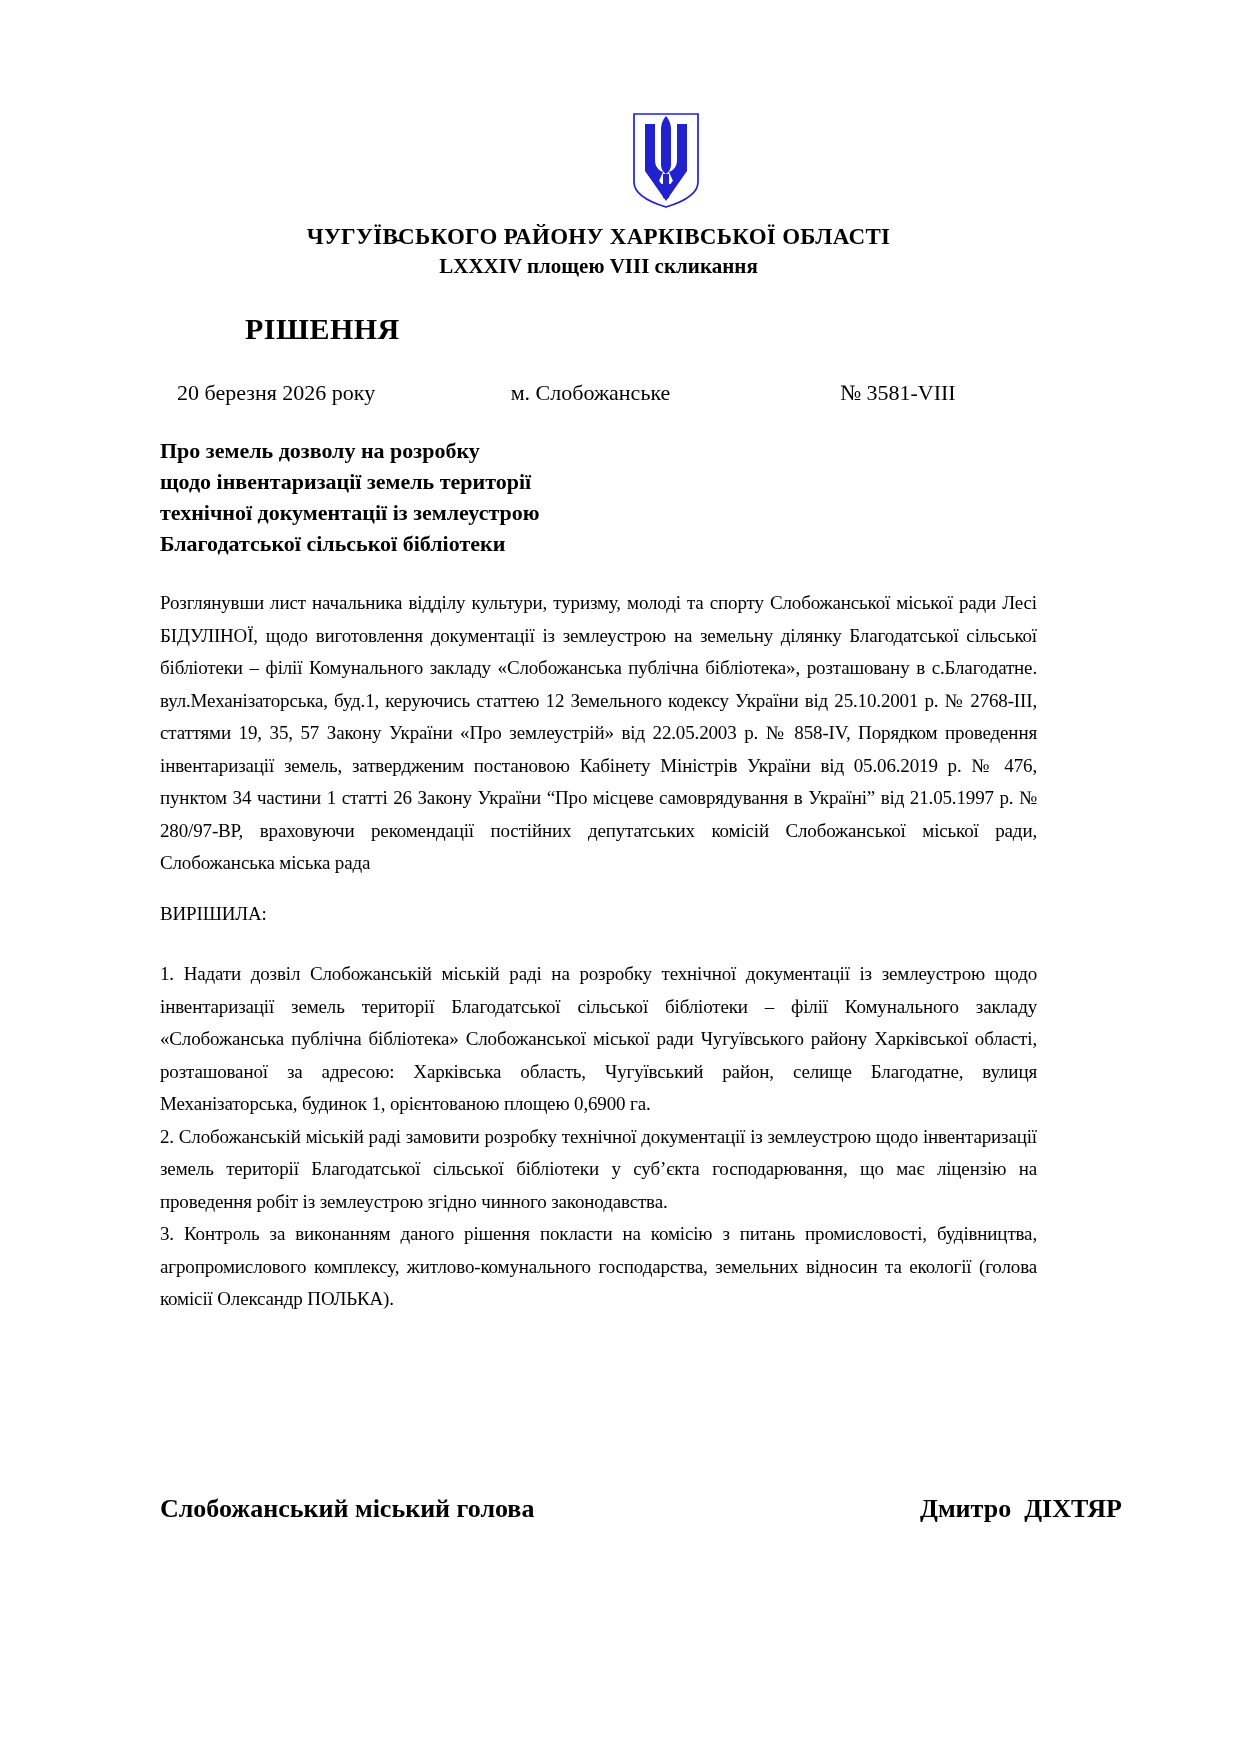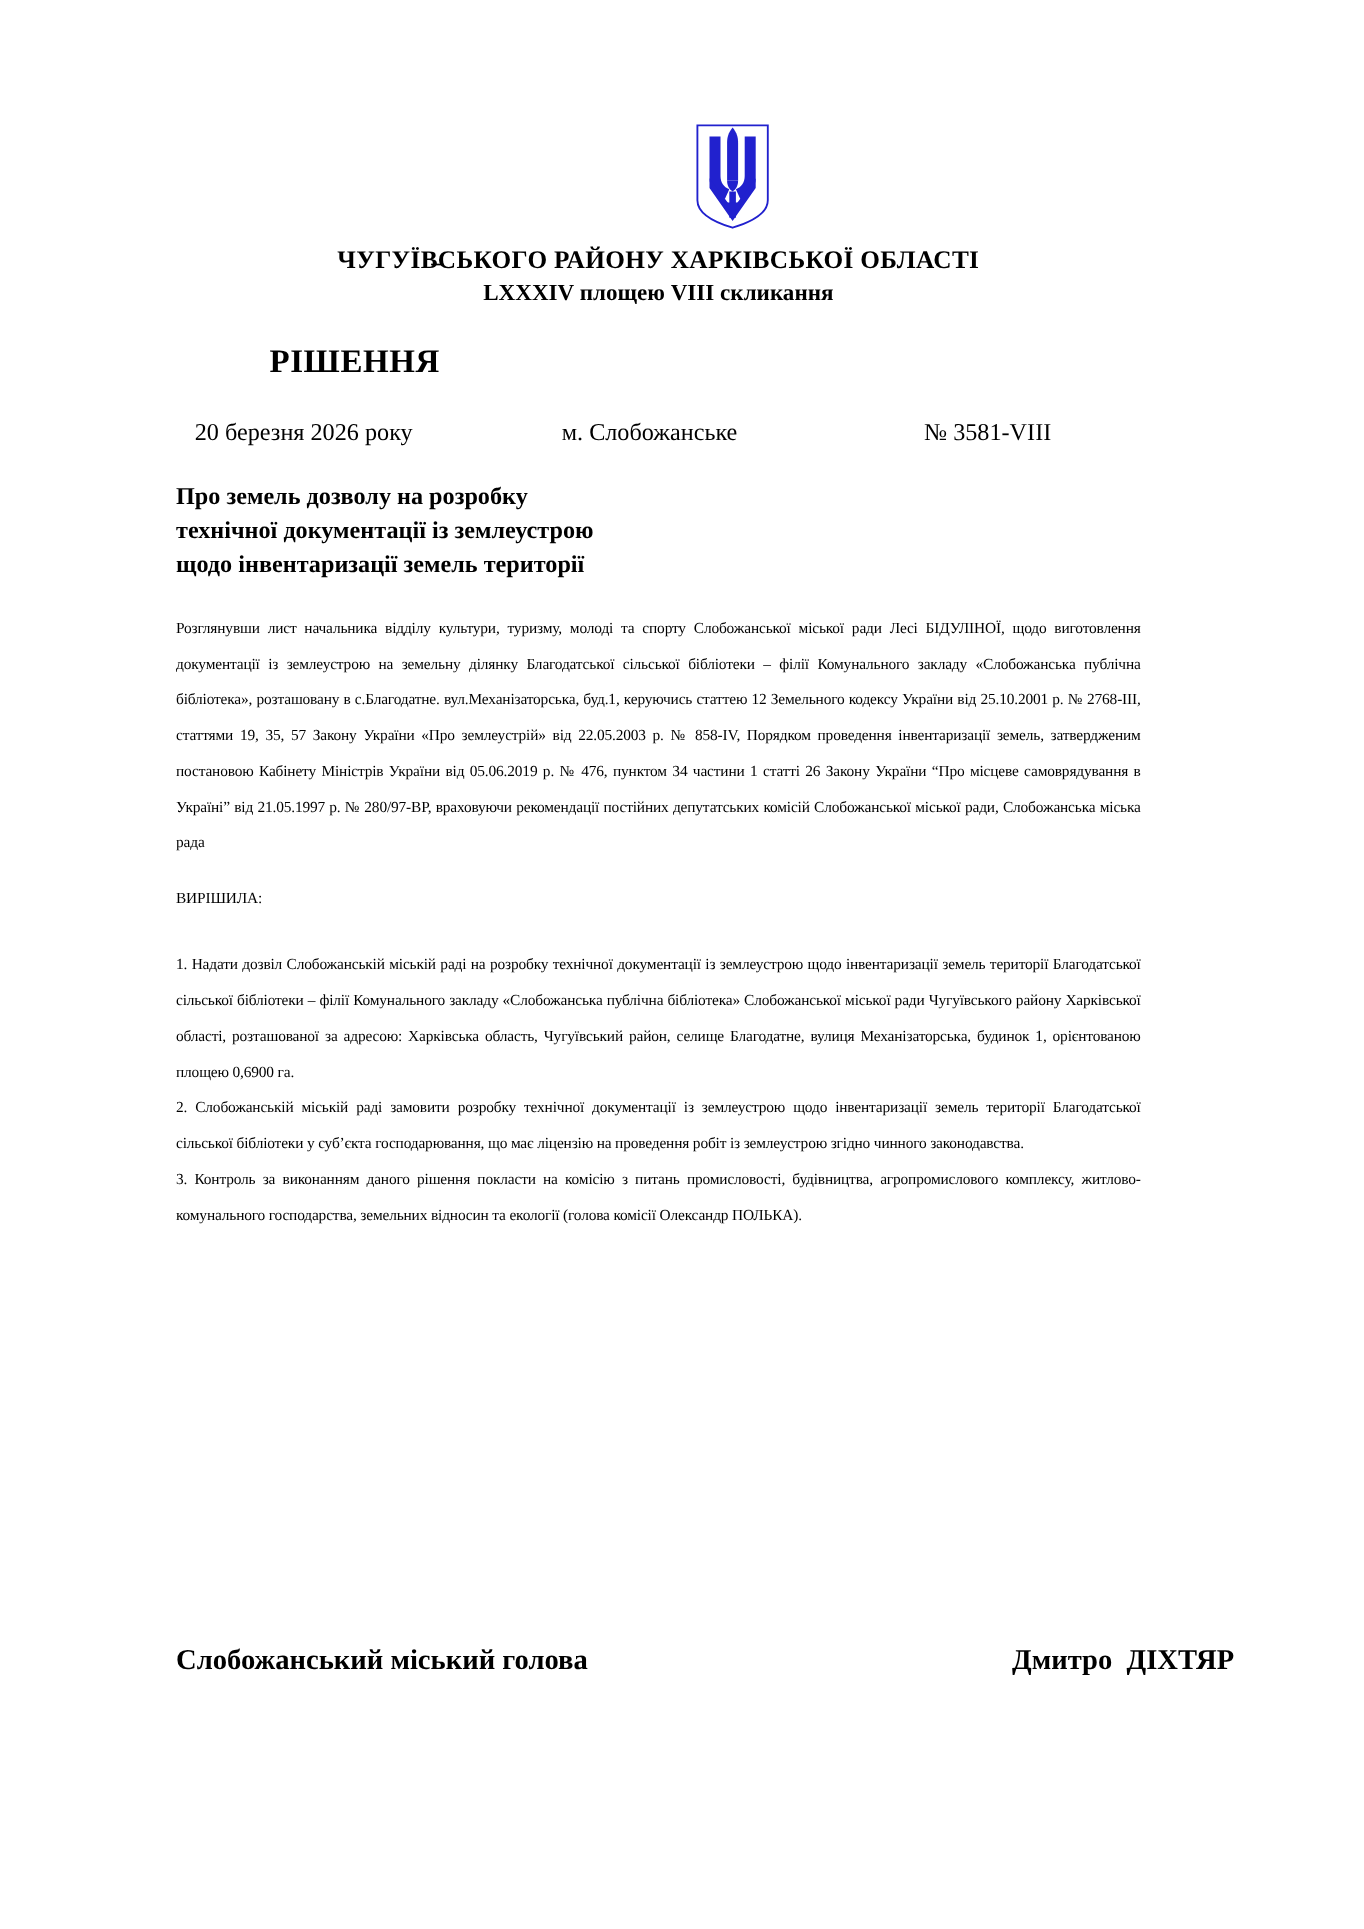--- a/index.html
+++ b/index.html
@@ -25,21 +25,21 @@
   .doc-type{margin-top:32px;text-align:left;position:relative;left:85px;
             font-size:30px;font-weight:bold;letter-spacing:0.5px;}
 
   .meta{position:relative;margin-top:34px;height:31px;font-size:22px;}
   .meta-date{position:absolute;left:17px;top:0;}
   .meta-place{position:absolute;left:-16px;right:0;top:0;text-align:center;}
   .meta-number{position:absolute;left:680px;top:0;}
 
   .subject{margin-top:24px;font-size:22px;font-weight:bold;line-height:31px;}
 
-  .body-text{font-size:14px;line-height:32.5px;letter-spacing:-0.15px;}
+  .body-text{font-size:19px;line-height:32.5px;letter-spacing:-0.15px;}
   .preamble{margin:28px 0 0 0;text-align:justify;}
   .resolved{margin:18px 0 0 0;}
   .items{margin-top:28px;}
   .items p{margin:0;text-align:justify;}
 
   .sig-row{position:absolute;left:160px;top:1494px;right:60px;
            font-size:26px;font-weight:bold;line-height:30px;}
   .sig-name{position:absolute;left:760px;top:0;}
 </style>
 </head>
@@ -72,22 +72,23 @@
     <div class="doc-type">РІШЕННЯ</div>
 
     <div class="meta">
       <span class="meta-date">20 березня 2026 року</span>
       <span class="meta-place">м. Слобожанське</span>
       <span class="meta-number">№ 3581-VIII</span>
     </div>
 
     <div class="subject">
       <div>Про земель дозволу на розробку</div>
+      <div>щодо інвентаризації земель території</div>
       <div>технічної документації із землеустрою</div>
-      <div>щодо інвентаризації земель території</div>
+      <div>Благодатської сільської бібліотеки</div>
     </div>
 
     <p class="preamble body-text">Розглянувши лист начальника відділу культури, туризму, молоді та спорту Слобожанської міської ради Лесі БІДУЛІНОЇ, щодо виготовлення документації із землеустрою на земельну ділянку Благодатської сільської бібліотеки – філії Комунального закладу «Слобожанська публічна бібліотека», розташовану в с.Благодатне. вул.Механізаторська, буд.1, керуючись статтею 12 Земельного кодексу України від 25.10.2001 р. № 2768-III, статтями 19, 35, 57 Закону України «Про землеустрій» від 22.05.2003 р. № 858-IV, Порядком проведення інвентаризації земель, затвердженим постановою Кабінету Міністрів України від 05.06.2019 р. № 476, пунктом 34 частини 1 статті 26 Закону України “Про місцеве самоврядування в Україні” від 21.05.1997 р. № 280/97-ВР, враховуючи рекомендації постійних депутатських комісій Слобожанської міської ради, Слобожанська міська рада</p>
 
     <p class="resolved body-text">ВИРІШИЛА:</p>
 
     <div class="items body-text">
       <p>1. Надати дозвіл Слобожанській міській раді на розробку технічної документації із землеустрою щодо інвентаризації земель території Благодатської сільської бібліотеки – філії Комунального закладу «Слобожанська публічна бібліотека» Слобожанської міської ради Чугуївського району Харківської області, розташованої за адресою: Харківська область, Чугуївський район, селище Благодатне, вулиця Механізаторська, будинок 1, орієнтованою площею 0,6900 га.</p>
       <p>2. Слобожанській міській раді замовити розробку технічної документації із землеустрою щодо інвентаризації земель території Благодатської сільської бібліотеки  у суб’єкта господарювання, що має ліцензію на проведення робіт із землеустрою згідно чинного законодавства.</p>
       <p>3. Контроль за виконанням даного рішення покласти  на  комісію з питань промисловості, будівництва, агропромислового комплексу,  житлово-комунального  господарства, земельних відносин та екології (голова комісії  Олександр ПОЛЬКА).</p>

